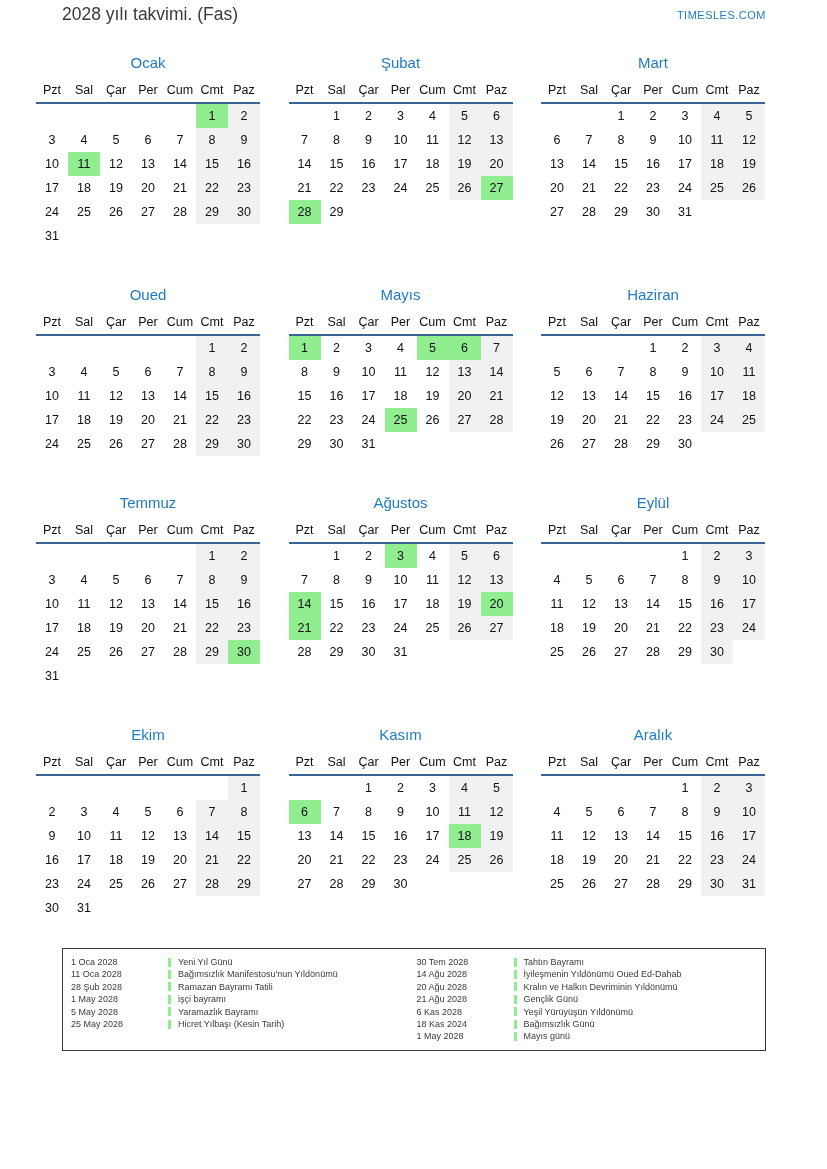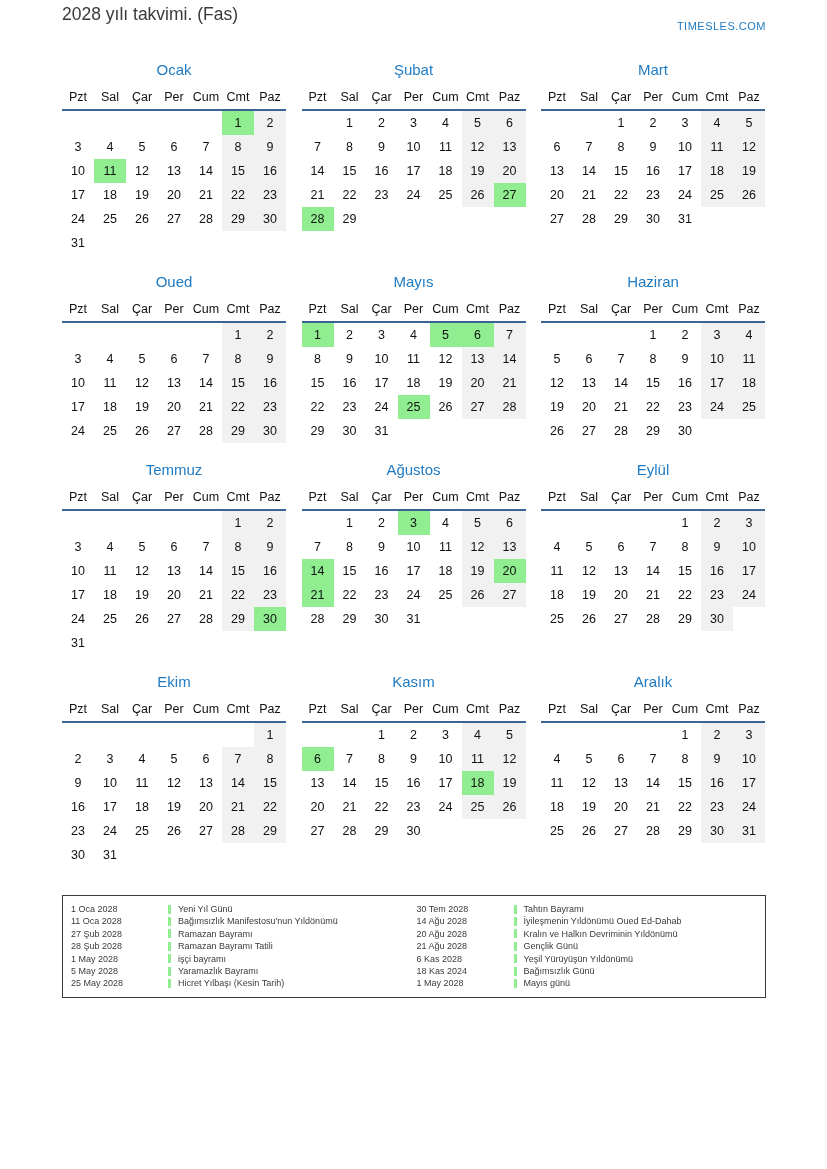--- a/index.html
+++ b/index.html
@@ -2,25 +2,25 @@
 <html style="--accent: #1f7bc3; --line: #3a6494; --green: #90ee90; --weekend: #f1f1f1;"><head>
 <meta charset="utf-8">
 <style>
   html,body{margin:0;padding:0;}
   .page{
     width:827px;height:1169px;background:#ffffff;position:relative;
     font-family:"Liberation Sans", sans-serif; overflow:hidden; box-sizing:border-box;
   }
   .header{display:flex;justify-content:space-between;align-items:flex-start;padding:4px 61px 0 62px;}
   .page-title{font-size:17.5px;color:#3a3a3a;}
-  .site-link{font-size:11px;letter-spacing:.5px;margin-top:16px;color:var(--accent);text-decoration:none;font-weight:500;}
+  .site-link{font-size:11px;letter-spacing:.5px;margin-top:5px;color:var(--accent);text-decoration:none;font-weight:500;}
   .cal-grid{
-    margin:29px 62px 0 62px;
+    margin:29px 62px 0 36px;
     display:grid;grid-template-columns:repeat(3,224px);
-    justify-content:space-between;align-items:start;row-gap:18px;
+    justify-content:space-between;align-items:start;row-gap:38px;
   }
   .month{width:224px;}
   .month-title{text-align:center;color:var(--accent);font-size:15px;margin-bottom:7px;}
   .row{display:grid;grid-template-columns:repeat(7,1fr);}
   .hdr{border-bottom:2px solid var(--line);}
   .dow{font-size:11px;color:#333;text-align:center;height:20px;line-height:18px;background:none !important;}
   .cell{height:24px;line-height:24px;text-align:center;font-size:12.5px;color:#111;}
   .cell.weekend{background:var(--weekend);}
   .cell.holiday{background:var(--green);}
   .legend{
@@ -762,25 +762,20 @@
           <span class="legend-date">1 Oca 2028</span>
           <span class="holiday-marker"></span>
           <span class="legend-name">Yeni Yıl Günü</span>
         </div>
         <div class="legend-row">
           <span class="legend-date">11 Oca 2028</span>
           <span class="holiday-marker"></span>
           <span class="legend-name">Bağımsızlık Manifestosu'nun Yıldönümü</span>
         </div>
         <div class="legend-row">
-          <span class="legend-date">27 Şub 2028</span>
-          <span class="holiday-marker"></span>
-          <span class="legend-name">Ramazan Bayramı</span>
-        </div>
-        <div class="legend-row">
           <span class="legend-date">28 Şub 2028</span>
           <span class="holiday-marker"></span>
           <span class="legend-name">Ramazan Bayramı Tatili</span>
         </div>
         <div class="legend-row">
           <span class="legend-date">1 May 2028</span>
           <span class="holiday-marker"></span>
           <span class="legend-name">işçi bayramı</span>
         </div>
         <div class="legend-row">

